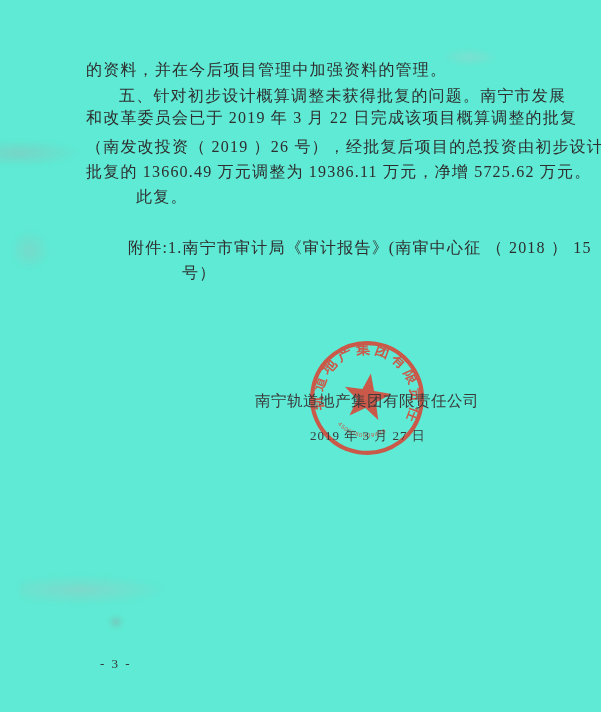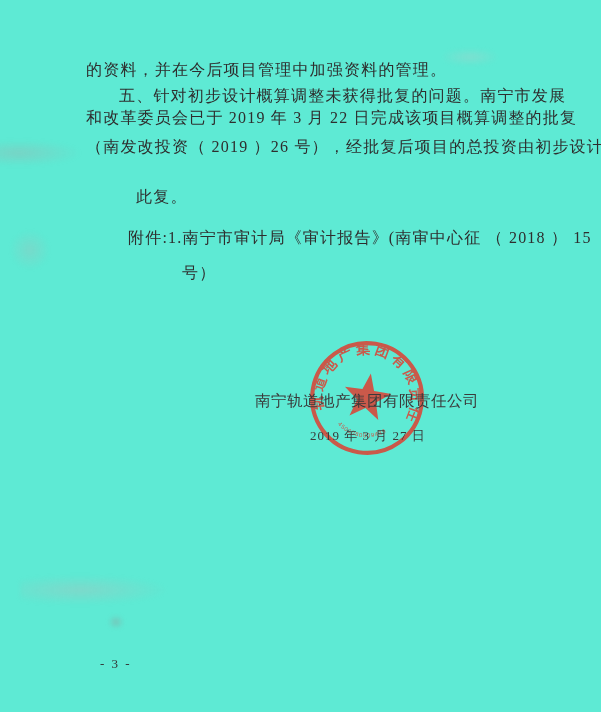--- a/index.html
+++ b/index.html
@@ -45,21 +45,21 @@
     line-height: 1;
   }
   
   .bl0 { left: 86px;  top: 62px;  }
   .bl1 { left: 119px; top: 88px;  }
   .bl2 { left: 86px;  top: 99px; margin-top: 11px; }
   .bl3 { left: 86px;  top: 139px; }
   .bl4 { left: 86px;  top: 164px; }
   .bl5 { left: 136px; top: 189px; }
   
-  .al0 { left: 128px; top: 230px; }
+  .al0 { left: 128px; top: 240px; }
   .al1 { left: 182px; top: 265px; }
   .al2 { left: 163px; top: 291px; }
   .al3 { left: 182px; top: 316px; }
 
   .sig-company {
     position: absolute;
     left: 255px;
     top: 391px;
     font-size: 15.5px;
     letter-spacing: 0.5px;
@@ -104,20 +104,21 @@
   <div class="smudge s1"></div>
   <div class="smudge s2"></div>
   <div class="smudge s3"></div>
   <div class="smudge s4"></div>
   <div class="smudge s5"></div>
 
   <div class="tline bl0">的资料，并在今后项目管理中加强资料的管理。</div>
   <div class="tline bl1">五、针对初步设计概算调整未获得批复的问题。南宁市发展</div>
   <div class="tline bl2">和改革委员会已于 2019 年 3 月 22 日完成该项目概算调整的批复</div>
   <div class="tline bl3">（南发改投资（ 2019 ）26 号），经批复后项目的总投资由初步设计</div>
+  <div class="tline bl4">批复的 13660.49 万元调整为 19386.11 万元，净增 5725.62 万元。</div>
   <div class="tline bl5">此复。</div>
 
   <div class="tline al0">附件:1.南宁市审计局《审计报告》(南审中心征 （ 2018 ） 15</div>
   <div class="tline al1">号）</div>
 
   <div class="sig-company">南宁轨道地产集团有限责任公司</div>
   <div class="sig-date">2019 年 3 月 27 日</div>
 
   <svg class="seal" viewBox="0 0 200 200">
     <defs>

